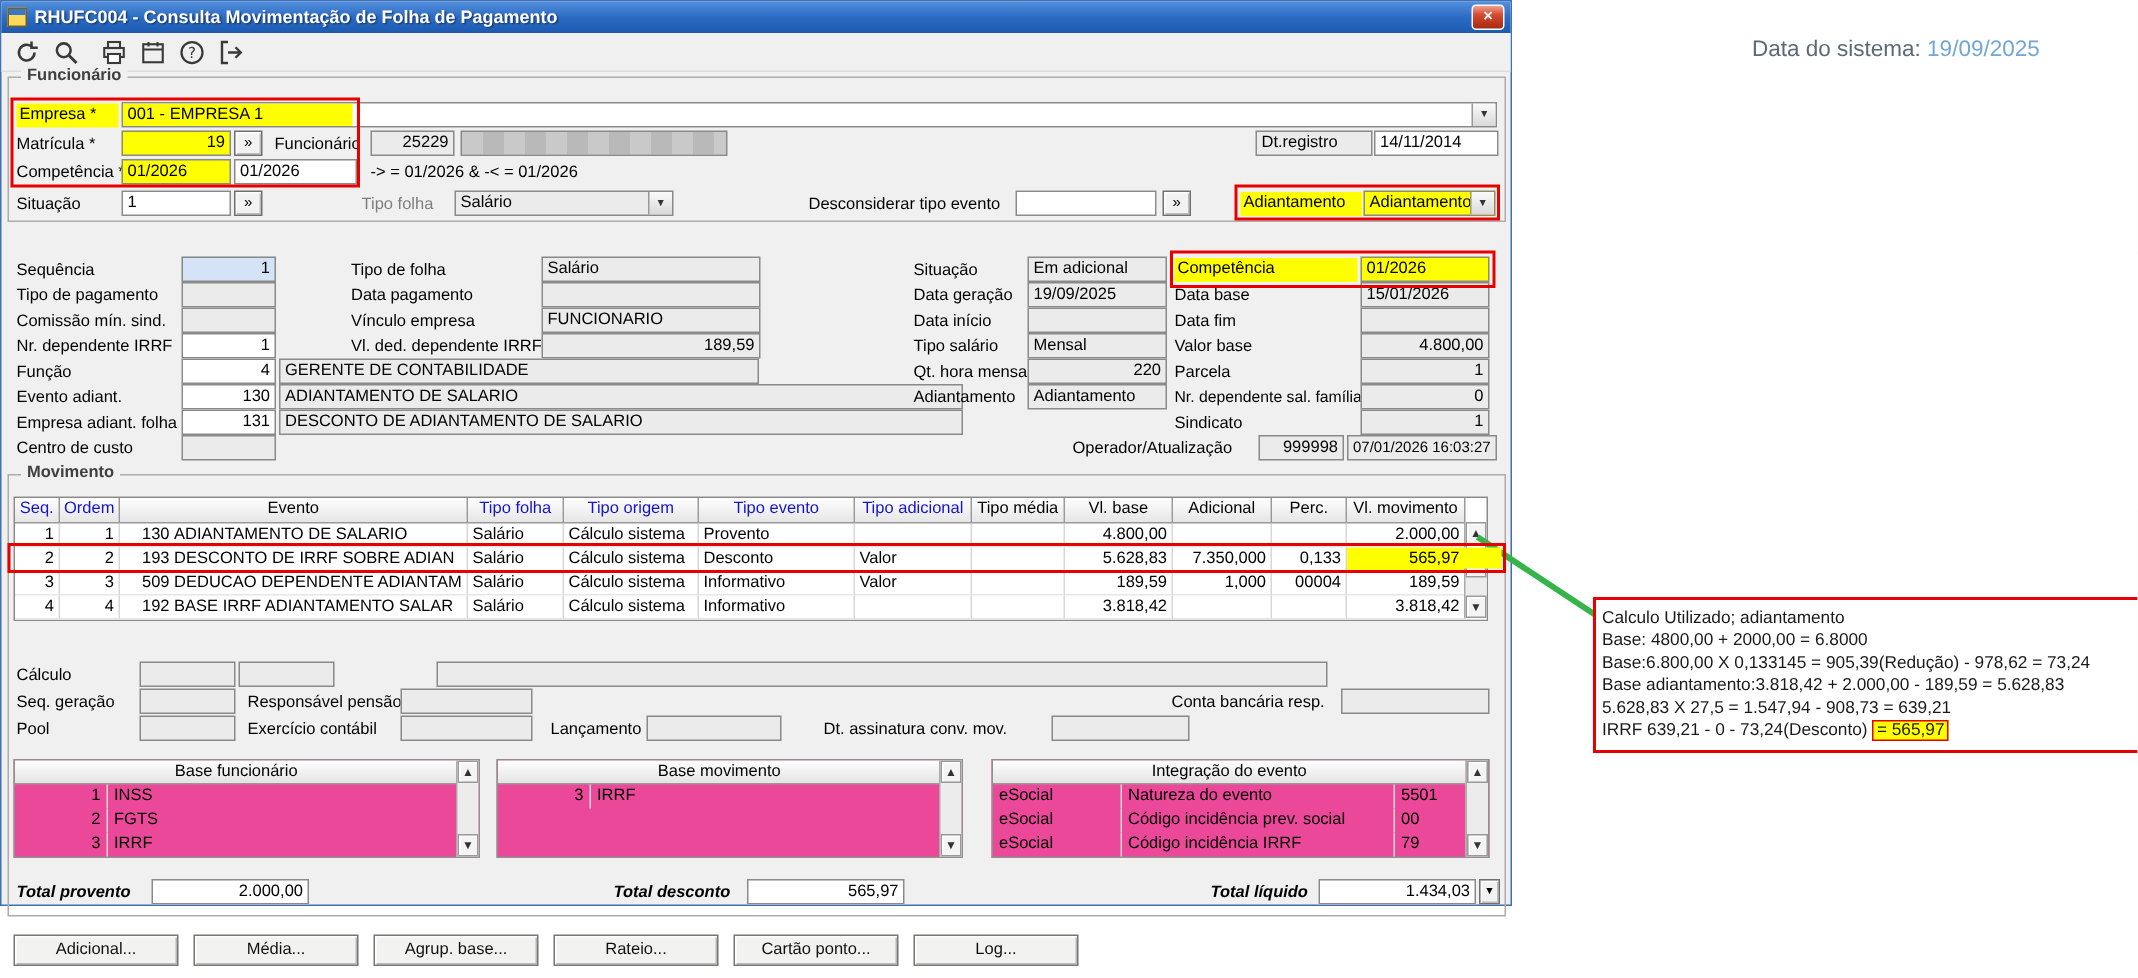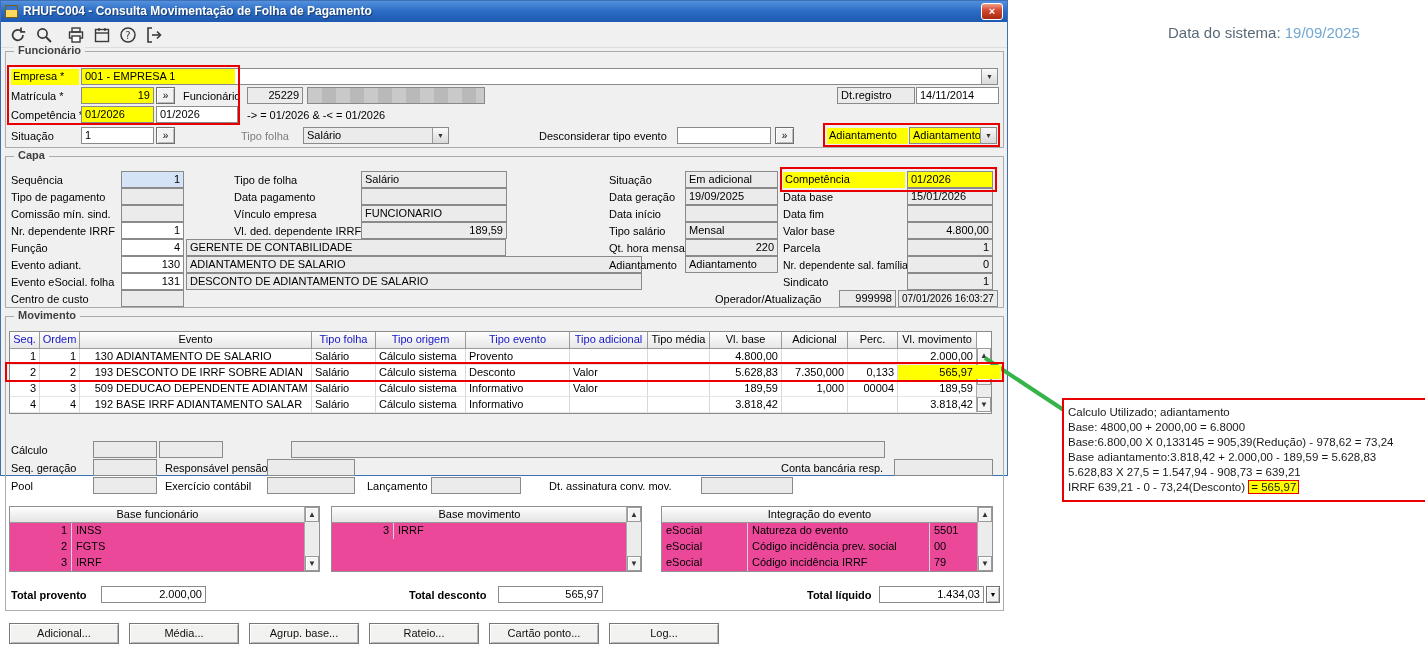--- a/index.html
+++ b/index.html
@@ -1,32 +1,32 @@
 <!DOCTYPE html>
 <html><head>
 <meta charset="utf-8">
 <style>
   *{margin:0;padding:0;box-sizing:border-box;}
   html,body{width:1425px;height:652px;background:#fff;font-family:"Liberation Sans",sans-serif;}
   #stage{position:relative;width:1425px;height:652px;background:#ffffff;overflow:hidden;}
 
   
-  #window{position:absolute;left:0;top:0;width:1008px;height:476px;background:#f0f0f0;border:1px solid #3f6fb5;}
+  #window{position:absolute;left:0;top:0;width:1008px;height:604px;background:#f0f0f0;border:1px solid #3f6fb5;}
   .titlebar{position:absolute;left:0;top:0;right:0;height:21px;background:linear-gradient(180deg,#5390dd 0%,#2b6bc4 50%,#1d5ab0 100%);}
   .win-ico{position:absolute;left:4px;top:4px;width:13px;height:13px;background:#ffd95e;border:1px solid #7a5f17;}
   .win-ico::before{content:"";position:absolute;left:0;right:0;top:0;height:4px;background:#3a76c9;}
   .title{position:absolute;left:22px;top:3px;color:#fff;font-size:12px;font-weight:bold;text-shadow:1px 1px 1px rgba(0,0,0,.45);white-space:nowrap;}
   .closebtn{position:absolute;right:4px;top:2px;width:22px;height:17px;background:linear-gradient(#f0a08c,#d6492f 40%,#a52a12);border:1px solid #fff;border-radius:3px;color:#fff;font-size:11px;font-weight:bold;text-align:center;line-height:15px;cursor:default;}
   .toolbar{position:absolute;left:0;top:21px;right:0;height:26px;background:#f0f0f0;border-bottom:1px solid #dcdcdc;}
   .tbi{position:absolute;top:4px;width:20px;height:19px;}
   .tbi svg{width:18px;height:18px;}
 
   
   .lbl{position:absolute;font-size:11px;color:#000;white-space:nowrap;line-height:15px;}
-  .blbl{font-weight:bold;}
+  .blbl{font-weight:bold;font-style:italic;}
   .dis{color:#7e7e7e;}
   .fld{position:absolute;height:17px;background:#fff;border:1px solid #8a8a8a;font-size:11px;line-height:15px;padding:0 3px;white-space:nowrap;overflow:hidden;color:#000;}
   .ro{background:#ebebeb;}
   .fb{background:#d4e3f6;}
   .num{text-align:right;}
   .yl{background:#ffff00;}
   .lblyl{background:#ffff00;height:16px;padding:0 2px;}
   .combo{padding-right:18px;}
   .dd{position:absolute;right:0;top:0;bottom:0;width:16px;background:linear-gradient(#fafafa,#d9d9d9);border-left:1px solid #999;font-size:7px;color:#333;text-align:center;line-height:15px;}
   .sbtn{position:absolute;height:17px;background:#f2f2f2;border:1px solid #707070;box-shadow:inset 1px 1px 0 #fff,inset -1px -1px 0 #bdbdbd;font-size:10px;text-align:center;line-height:15px;}
@@ -152,39 +152,36 @@
     <div class="sbtn" style="left:774px;top:126px;width:19px">»</div>
     <span class="lbl lblyl" style="left:826px;top:127px;width:81px">Adiantamento</span>
     <div class="fld yl combo" style="left:908px;top:126px;width:88px">
       <span>Adiantamento</span>
       <span class="dd">▼</span>
     </div>
 
     <div class="redbox" style="left:6px;top:64px;width:233px;height:60px"></div>
     <div class="redbox" style="left:822px;top:122px;width:177px;height:24px"></div>
 
-    <div class="grp" style="left:4px;top:155px;width:999px;height:152px">
-      <span class="legend">Capa</span>
-    </div>
 
     <span class="lbl" style="left:10px;top:172px">Sequência</span>
     <div class="fld fb num" style="left:120px;top:170px;width:63px">1</div>
     <span class="lbl" style="left:10px;top:189px">Tipo de pagamento</span>
     <div class="fld ro" style="left:120px;top:187px;width:63px"></div>
     <span class="lbl" style="left:10px;top:206px">Comissão mín. sind.</span>
     <div class="fld ro" style="left:120px;top:204px;width:63px"></div>
     <span class="lbl" style="left:10px;top:223px">Nr. dependente IRRF</span>
     <div class="fld num" style="left:120px;top:221px;width:63px">1</div>
     <span class="lbl" style="left:10px;top:240px">Função</span>
     <div class="fld num" style="left:120px;top:238px;width:63px">4</div>
     <div class="fld ro" style="left:185px;top:238px;width:320px">GERENTE DE CONTABILIDADE</div>
     <span class="lbl" style="left:10px;top:257px">Evento adiant.</span>
     <div class="fld num" style="left:120px;top:255px;width:63px">130</div>
     <div class="fld ro" style="left:185px;top:255px;width:456px">ADIANTAMENTO DE SALARIO</div>
-    <span class="lbl" style="left:10px;top:274px">Evento eSocial. folha</span>
+    <span class="lbl" style="left:10px;top:274px">Empresa adiant. folha</span>
     <div class="fld num" style="left:120px;top:272px;width:63px">131</div>
     <div class="fld ro" style="left:185px;top:272px;width:456px">DESCONTO DE ADIANTAMENTO DE SALARIO</div>
     <span class="lbl" style="left:10px;top:291px">Centro de custo</span>
     <div class="fld ro" style="left:120px;top:289px;width:63px"></div>
 
     <span class="lbl" style="left:233px;top:172px">Tipo de folha</span>
     <div class="fld ro" style="left:360px;top:170px;width:146px">Salário</div>
     <span class="lbl" style="left:233px;top:189px">Data pagamento</span>
     <div class="fld ro" style="left:360px;top:187px;width:146px"></div>
     <span class="lbl" style="left:233px;top:206px">Vínculo empresa</span>

